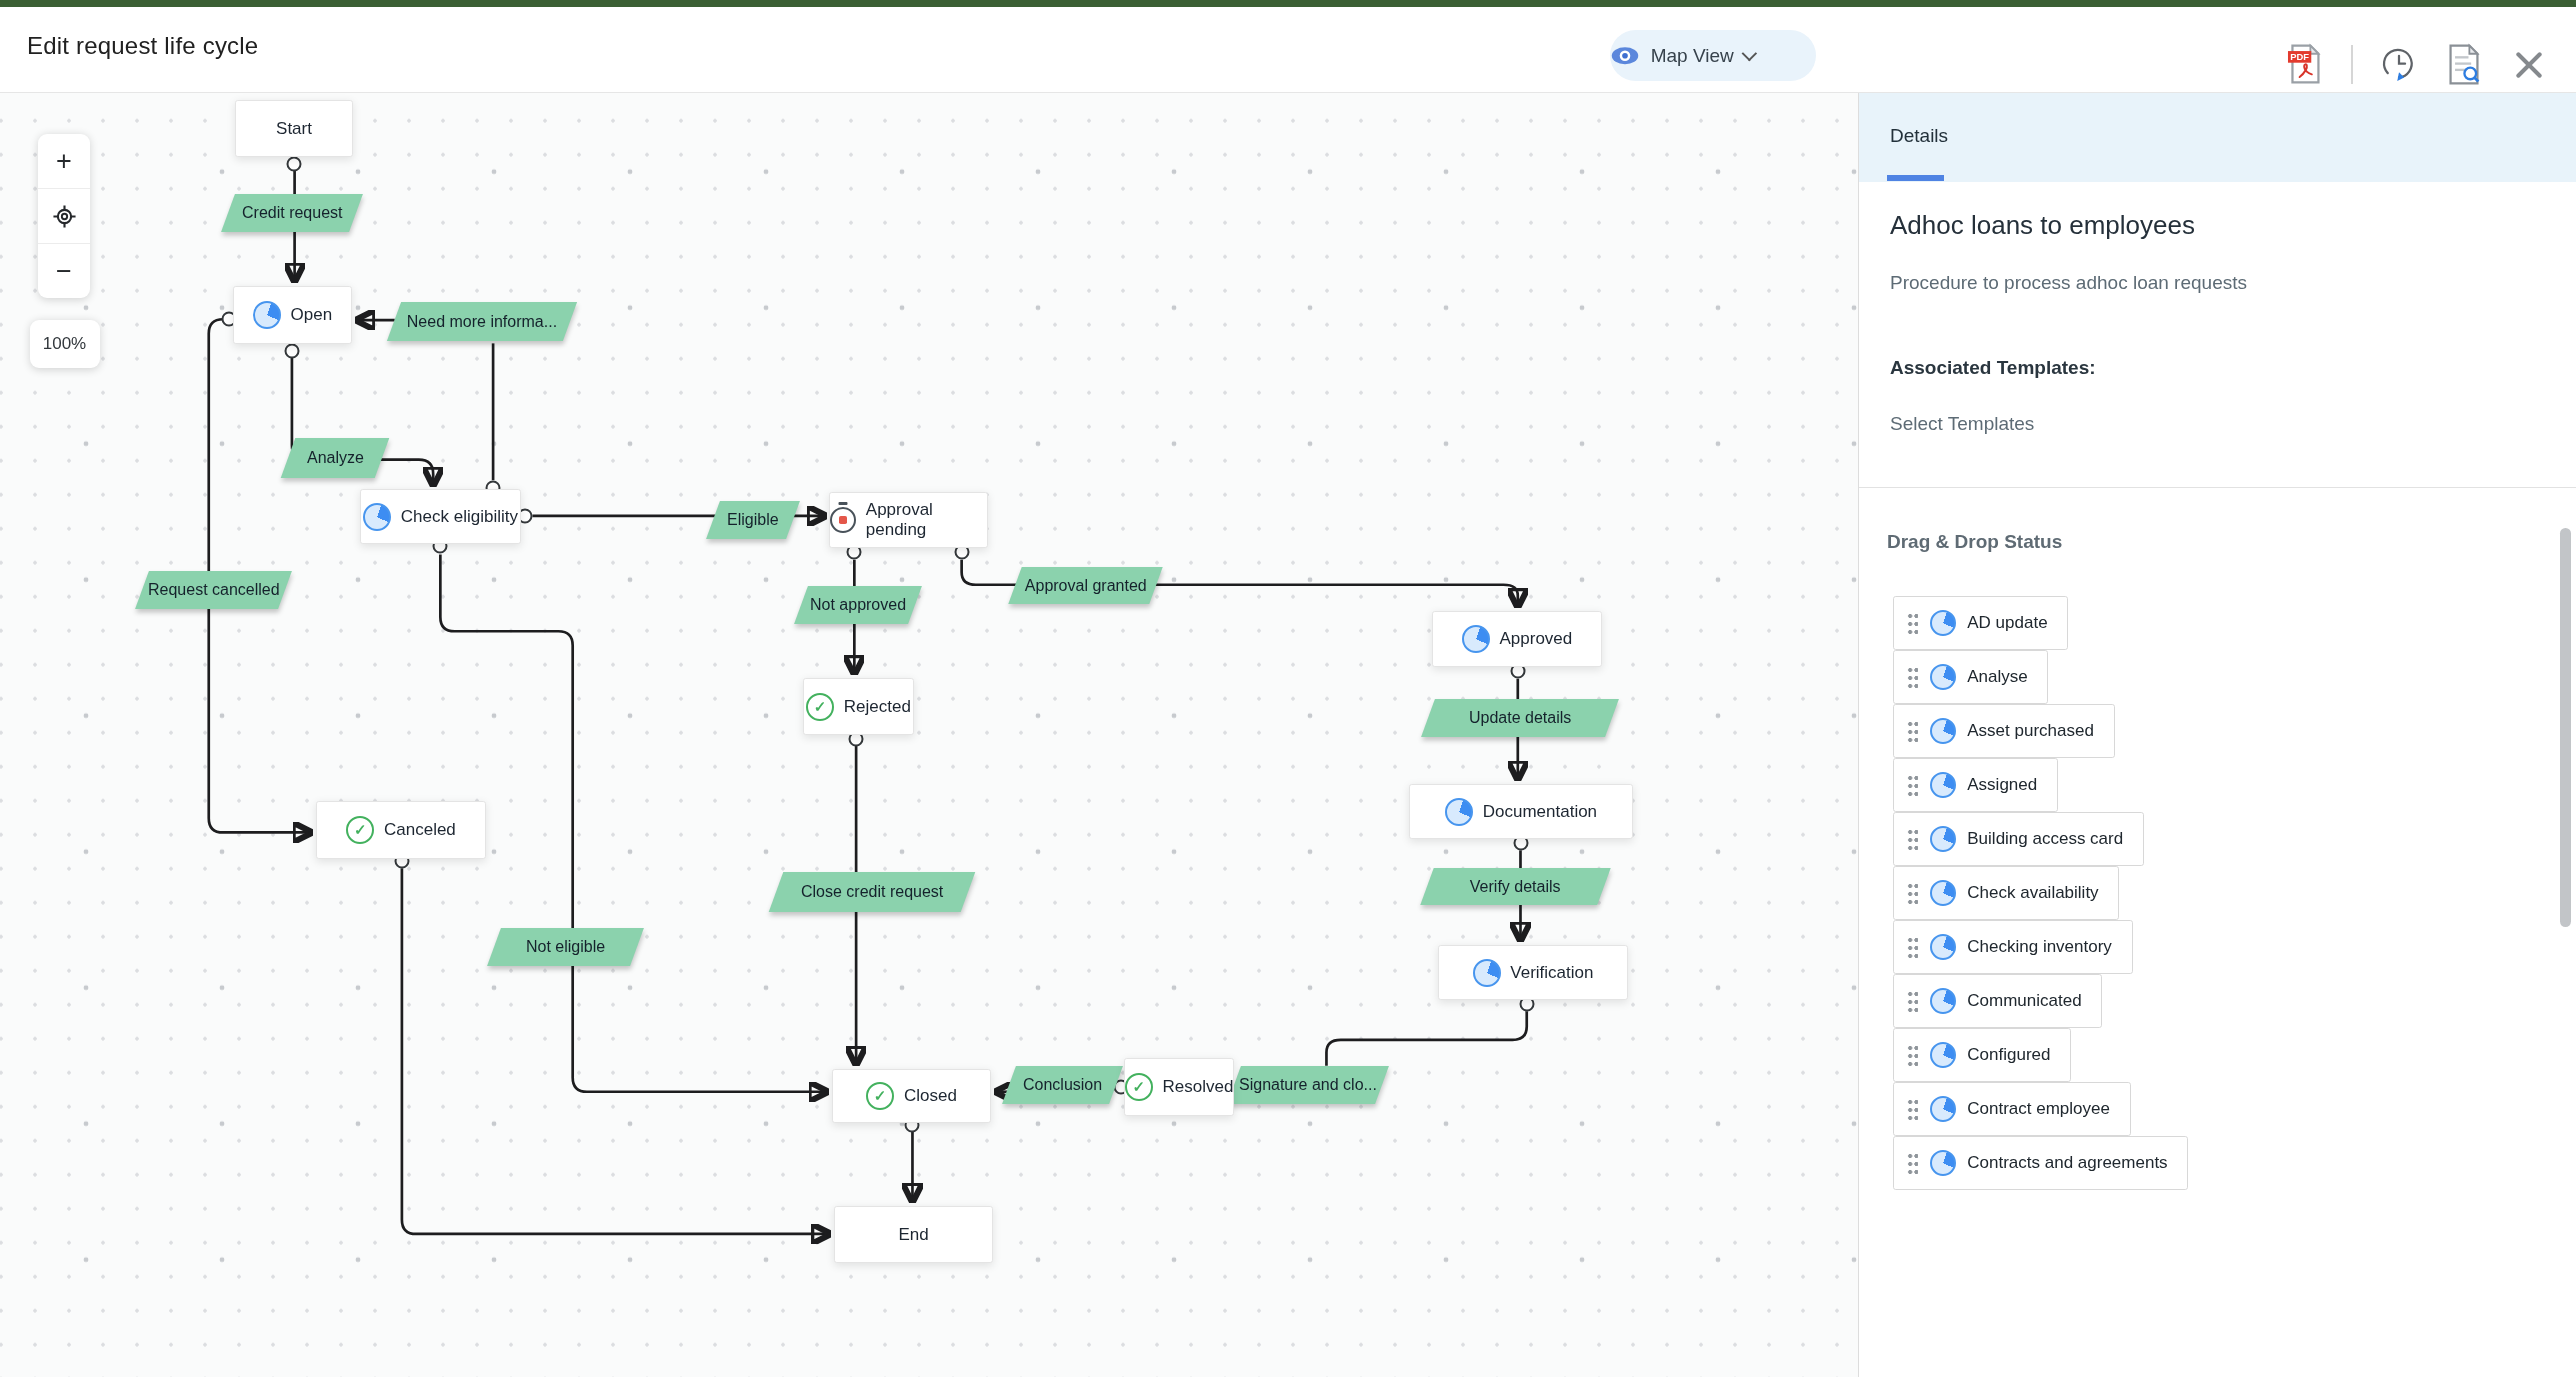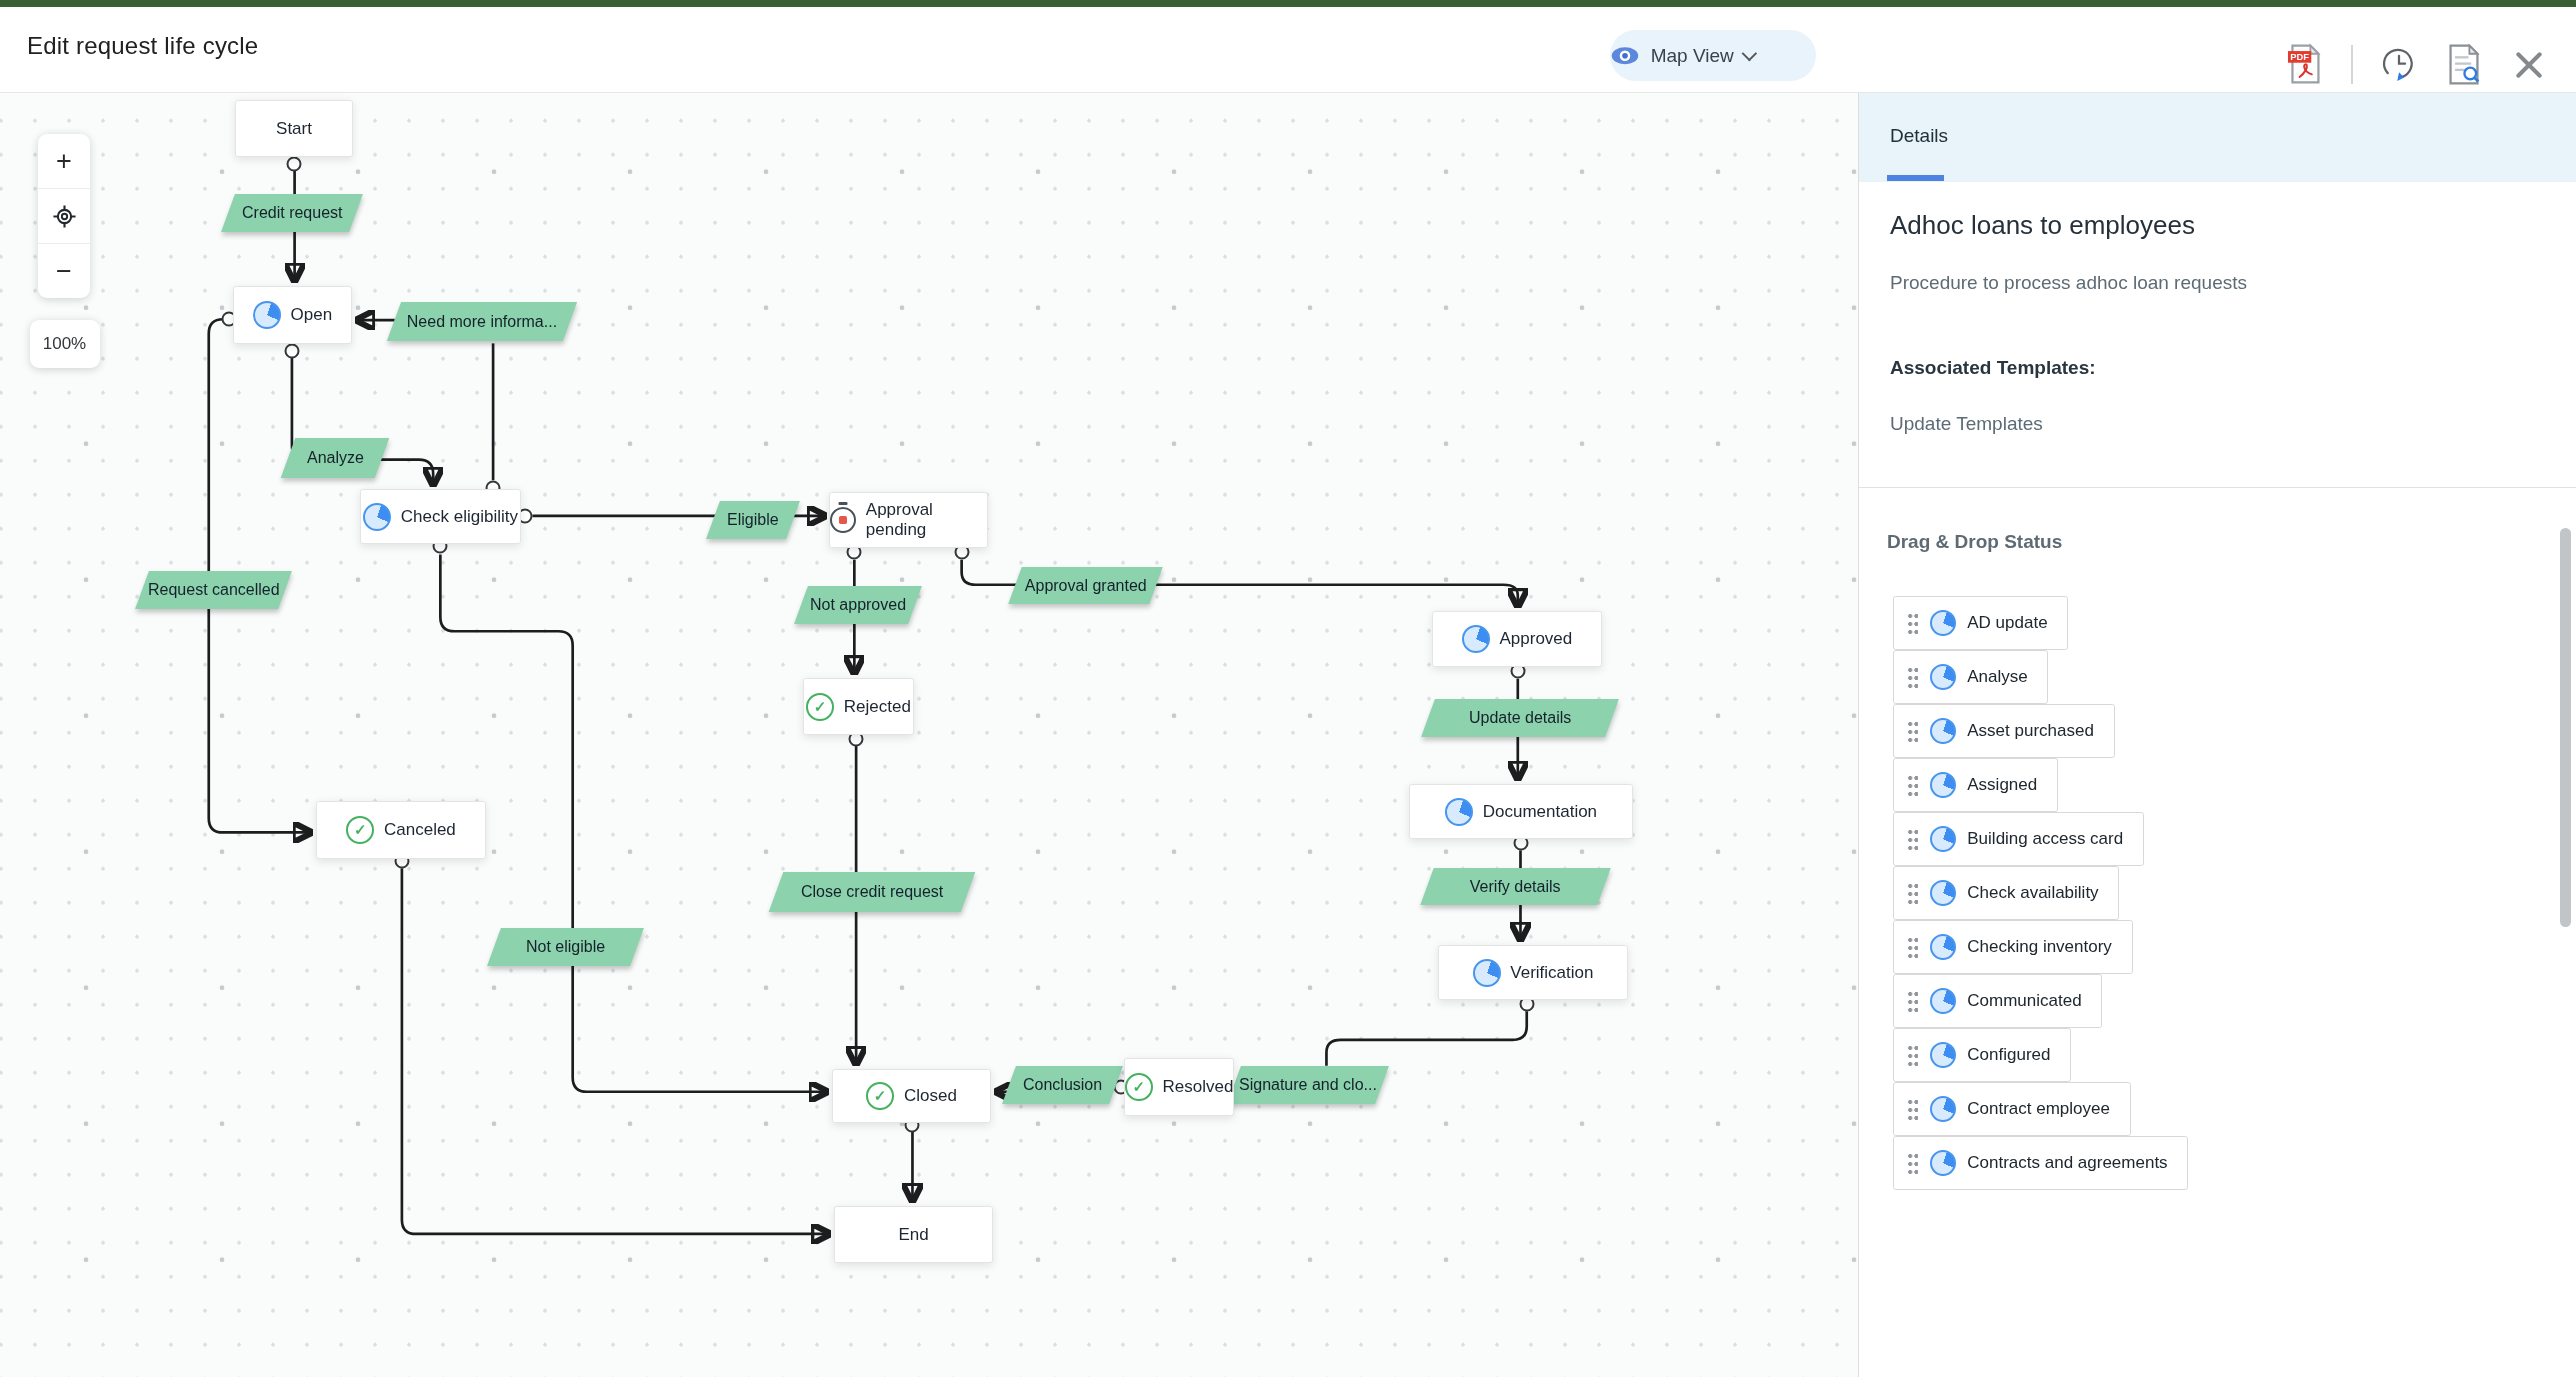--- a/index.html
+++ b/index.html
@@ -286,21 +286,21 @@
 <div class="zoom-level">100%</div>
 
 <div class="panel">
   <div class="tabbar">
     <div class="tab">Details</div>
     <div class="tab-underline"></div>
   </div>
   <div class="p-title">Adhoc loans to employees</div>
   <div class="p-sub">Procedure to process adhoc loan requests</div>
   <div class="p-assoc">Associated Templates:</div>
-  <div class="p-select">Update Templates</div>
+  <div class="p-select">Select Templates</div>
   <div class="p-divider"></div>
   <div class="dd-heading">Drag &amp; Drop Status</div>
   <div class="chips" id="status-chips">
       <div class="chip">
         <span class="handle"></span>
         <span class="ic-progress" style="width: 26px; height: 26px;"></span>
         <span class="label">AD update</span>
       </div>
       <div class="chip">
         <span class="handle"></span>

